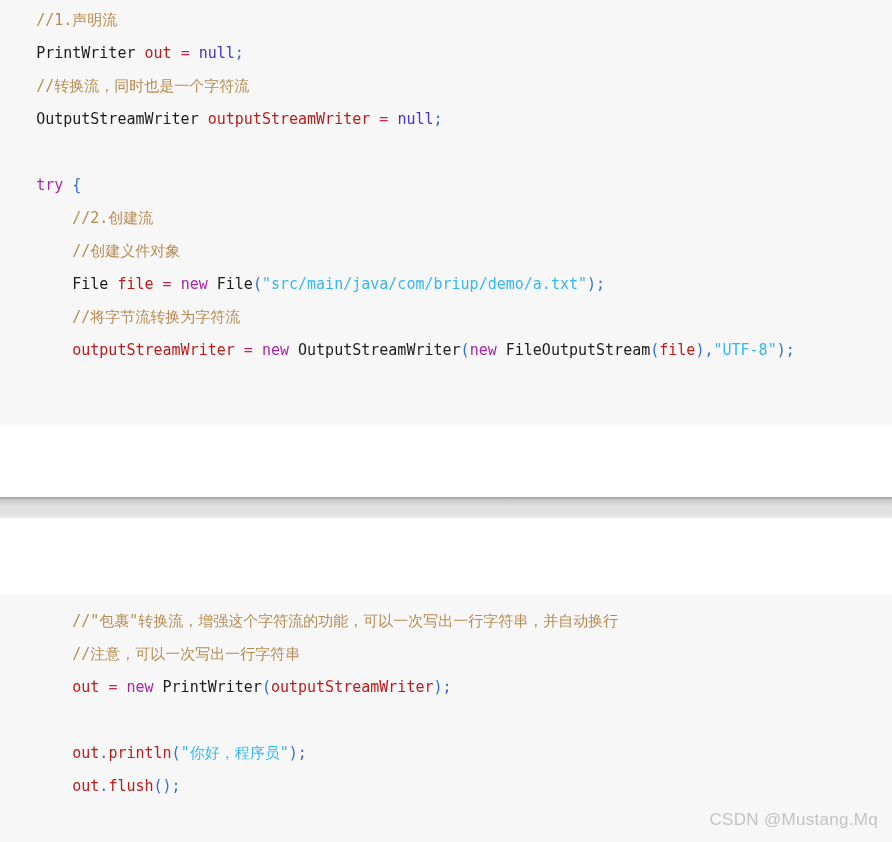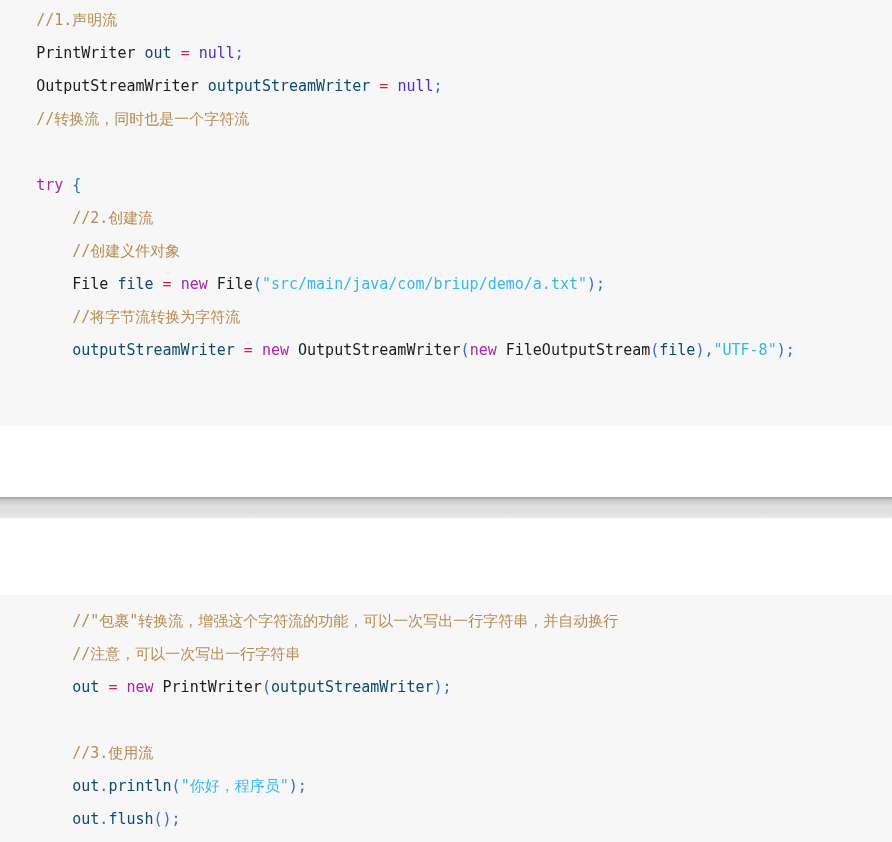--- a/index.html
+++ b/index.html
@@ -60,21 +60,21 @@
   
 
   
   .t-cmt  { color: #b58b52; }
   .t-kw   { color: #a626a4; }
   .t-type { color: #1c1c1c; }
   .t-str  { color: #35b7f0; }
   .t-op   { color: #d02050; }
   .t-null { color: #4b32c3; }
   .t-punc { color: #2f6fd0; }
-  .t-plain{ color: #0c4a6e; }
+  .t-plain{ color: #b91c1c; }
 
   
   .gap {
     position: absolute;
     left: 0;
     top: 426px;
     width: 892px;
     height: 169px;
     background: #ffffff;
   }
@@ -117,22 +117,22 @@
 </style>
 </head>
 <body>
 
 <div class="page">
 
   <div class="code-block" id="code-block-1">
     <div class="code-area" id="code-area-1" style="padding-top: 4px;">
         <div class="code-line" id="line-1">    <span class="t-cmt">//1.声明流</span></div>
         <div class="code-line" id="line-2">    <span class="t-type">PrintWriter</span><span class="t-plain"> out </span><span class="t-op">=</span><span class="t-plain"> </span><span class="t-null">null</span><span class="t-punc">;</span></div>
+        <div class="code-line" id="line-3">    <span class="t-cmt">//转换流，同时也是一个字符流</span></div>
         <div class="code-line" id="line-4">    <span class="t-type">OutputStreamWriter</span><span class="t-plain"> outputStreamWriter </span><span class="t-op">=</span><span class="t-plain"> </span><span class="t-null">null</span><span class="t-punc">;</span></div>
-        <div class="code-line" id="line-3">    <span class="t-cmt">//转换流，同时也是一个字符流</span></div>
         <div class="code-line blank" id="line-5">&nbsp;</div>
         <div class="code-line" id="line-6">    <span class="t-kw">try</span><span class="t-plain"> </span><span class="t-punc">{</span></div>
         <div class="code-line" id="line-7">        <span class="t-cmt">//2.创建流</span></div>
         <div class="code-line" id="line-8">        <span class="t-cmt">//创建义件对象</span></div>
         <div class="code-line" id="line-9">        <span class="t-type">File</span><span class="t-plain"> file </span><span class="t-op">=</span><span class="t-plain"> </span><span class="t-kw">new</span><span class="t-plain"> </span><span class="t-type">File</span><span class="t-punc">(</span><span class="t-str">"src/main/java/com/briup/demo/a.txt"</span><span class="t-punc">)</span><span class="t-punc">;</span></div>
         <div class="code-line" id="line-10">        <span class="t-cmt">//将字节流转换为字符流</span></div>
         <div class="code-line wrapped" id="line-11">        <span class="t-plain">outputStreamWriter </span><span class="t-op">=</span><span class="t-plain"> </span><span class="t-kw">new</span><span class="t-plain"> </span><span class="t-type">OutputStreamWriter</span><span class="t-punc">(</span><span class="t-kw">new</span><span class="t-plain"> </span><span class="t-type">FileOutputStream</span><span class="t-punc">(</span><span class="t-plain">file</span><span class="t-punc">)</span><span class="t-punc">,</span><span class="t-str">"UTF-8"</span><span class="t-punc">)</span><span class="t-punc">;</span></div>
       </div>
   </div>
 
@@ -141,20 +141,20 @@
   <div class="hscrollbar">
     <div class="thumb"></div>
   </div>
 
   <div class="code-block" id="code-block-2">
     <div class="code-area" id="code-area-2" style="padding-top: 10px;">
         <div class="code-line" id="line-12">        <span class="t-cmt">//"包裹"转换流，增强这个字符流的功能，可以一次写出一行字符串，并自动换行</span></div>
         <div class="code-line" id="line-13">        <span class="t-cmt">//注意，可以一次写出一行字符串</span></div>
         <div class="code-line" id="line-14">        <span class="t-plain">out </span><span class="t-op">=</span><span class="t-plain"> </span><span class="t-kw">new</span><span class="t-plain"> </span><span class="t-type">PrintWriter</span><span class="t-punc">(</span><span class="t-plain">outputStreamWriter</span><span class="t-punc">)</span><span class="t-punc">;</span></div>
         <div class="code-line blank" id="line-15">&nbsp;</div>
-        <div class="code-line" id="line-16">        <span class="t-cmt">//3.使用流</span></div>
         <div class="code-line" id="line-17">        <span class="t-plain">out</span><span class="t-punc">.</span><span class="t-plain">println</span><span class="t-punc">(</span><span class="t-str">"你好，程序员"</span><span class="t-punc">)</span><span class="t-punc">;</span></div>
         <div class="code-line" id="line-18">        <span class="t-plain">out</span><span class="t-punc">.</span><span class="t-plain">flush</span><span class="t-punc">(</span><span class="t-punc">)</span><span class="t-punc">;</span></div>
       </div>
   </div>
 
+  <div class="watermark">CSDN @Mustang.Mq</div>
 
 </div>
 
 </body></html>

